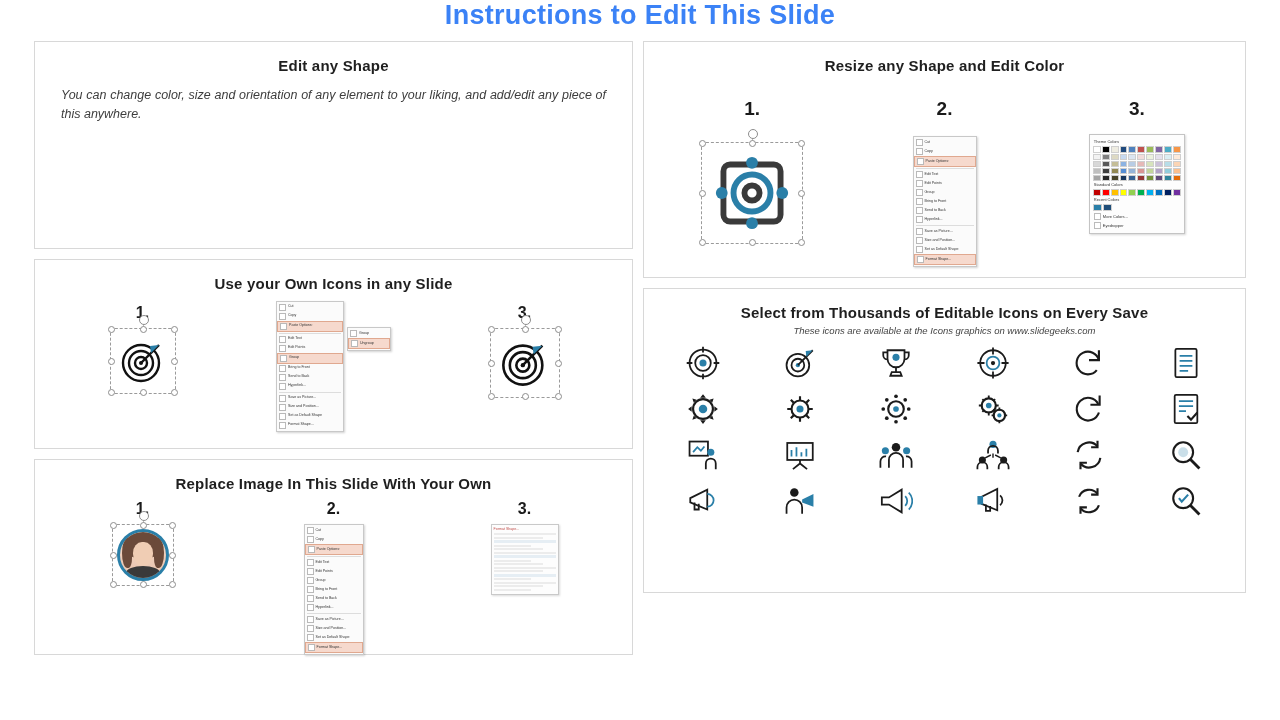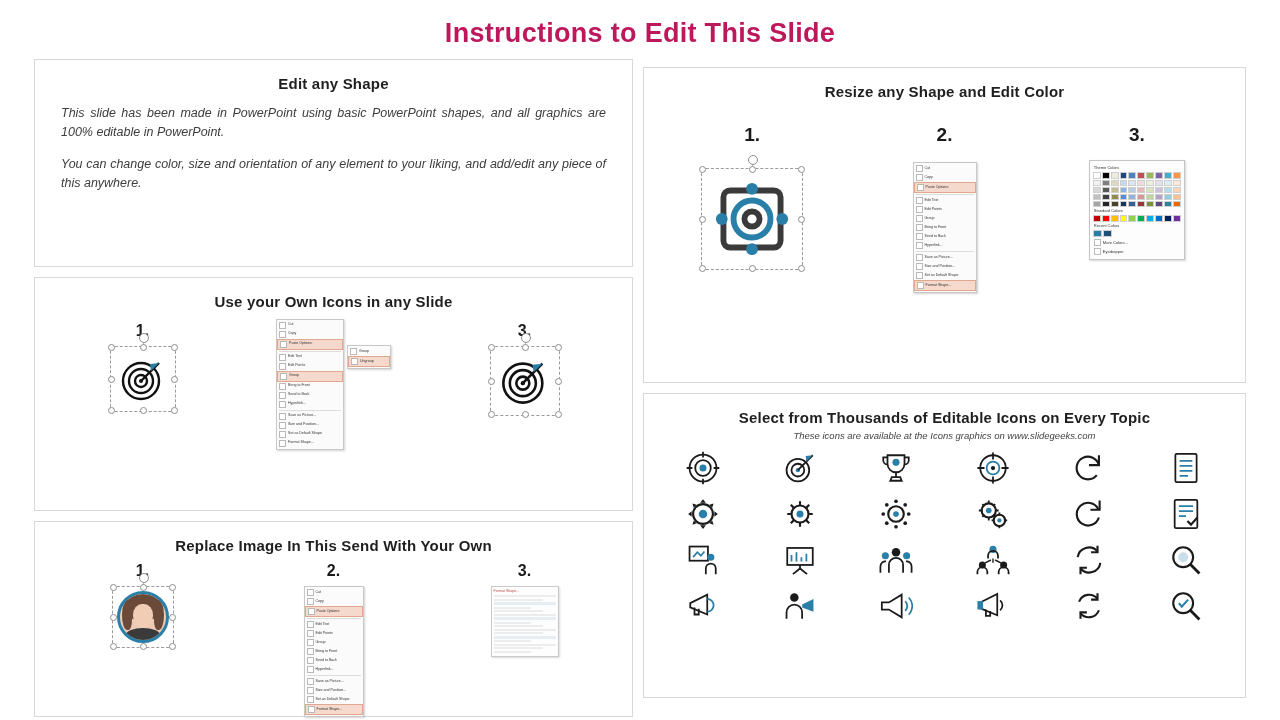--- a/index.html
+++ b/index.html
@@ -17,22 +17,21 @@
   .slide {
     position: relative;
     width: 1280px;
     height: 720px;
     box-sizing: border-box;
   }
   .slide-title {
     text-align: center;
     font-size: 27px;
     font-weight: bold;
-    color: #be185d;
-    margin-top: 18px;
+    color: #3b82f6;
     letter-spacing: 0.3px;
   }
   .columns {
     display: flex;
     gap: 10px;
     padding: 10px 34px 0 34px;
     box-sizing: border-box;
   }
   .col-left { width: 604px; }
   .col-right { width: 608px; }
@@ -272,25 +271,24 @@
 <div class="slide">
 
   <div class="slide-title">Instructions to Edit This Slide</div>
 
   <div class="columns">
 
     <div class="col-left">
 
       <div class="panel" style="height:208px;">
         <div class="panel-title">Edit any Shape</div>
-        <div class="para">This slide has been made in PowerPoint using basic PowerPoint shapes, and all graphics are 100% editable in PowerPoint.</div>
         <div class="para">You can change color, size and orientation of any element to your liking, and add/edit any piece of this anywhere.</div>
       </div>
 
-      <div class="panel" style="height:234px;">
+      <div class="panel" style="height:190px;">
         <div class="panel-title">Use your Own Icons in any Slide</div>
         <div class="steps" style="margin-top:12px;">
 
           <div class="step">
             <div class="step-num">1.</div>
             <div class="step-art">
               <div class="sel-box" style="width:66px;height:66px;">
                 <div class="rot-stem"></div>
                 <div class="rot-handle"></div>
                 <span class="handle h-tl"></span>
@@ -412,21 +410,21 @@
                   <path d="M40 8 l-9 1 1 7 z" fill="#2a7fa8"></path>
                 </svg>
               </div>
             </div>
           </div>
 
         </div>
       </div>
 
       <div class="panel" style="height:196px;">
-        <div class="panel-title">Replace Image In This Send With Your Own</div>
+        <div class="panel-title">Replace Image In This Slide With Your Own</div>
         <div class="steps" style="margin-top:6px;">
 
           <div class="step">
             <div class="step-num">1.</div>
             <div class="step-art">
               <div class="sel-box" style="width:62px;height:62px;">
                 <div class="rot-stem"></div>
                 <div class="rot-handle"></div>
                 <span class="handle h-tl"></span>
                 <span class="handle h-tc"></span>
@@ -534,21 +532,21 @@
             </div>
           </div>
 
         </div>
       </div>
 
     </div>
 
     <div class="col-right">
 
-      <div class="panel" style="height:316px;margin-top:8px;">
+      <div class="panel" style="height:237px;">
         <div class="panel-title">Resize any Shape and Edit Color</div>
         <div class="steps" style="margin-top:24px;">
 
           <div class="step">
             <div class="step-num" style="font-size:19px;margin-bottom:22px;">1.</div>
             <div class="step-art">
               <div class="sel-box" style="width:102px;height:102px;">
                 <div class="rot-stem"></div>
                 <div class="rot-handle"></div>
                 <span class="handle h-tl"></span>
@@ -726,21 +724,21 @@
                   <span>Eyedropper</span>
                 </div>
               </div>
             </div>
           </div>
 
         </div>
       </div>
 
       <div class="panel" style="height:305px;">
-        <div class="panel-title">Select from Thousands of Editable Icons on Every Topic</div>
+        <div class="panel-title">Select from Thousands of Editable Icons on Every Save</div>
         <div class="panel-subtitle">These icons are available at the Icons graphics on www.slidegeeks.com</div>
 
         <div class="icon-grid">
 
           <svg class="grid-icon" viewBox="0 0 48 48">
             <circle cx="24" cy="24" r="19" fill="none" stroke="#1b1b1b" stroke-width="2.5"></circle>
             <circle cx="24" cy="24" r="11" fill="none" stroke="#1b1b1b" stroke-width="2.5"></circle>
             <circle cx="24" cy="24" r="5" fill="#2a7fa8"></circle>
             <path d="M24 1v8M24 39v8M1 24h8M39 24h8" stroke="#1b1b1b" stroke-width="2.5"></path>
           </svg>

